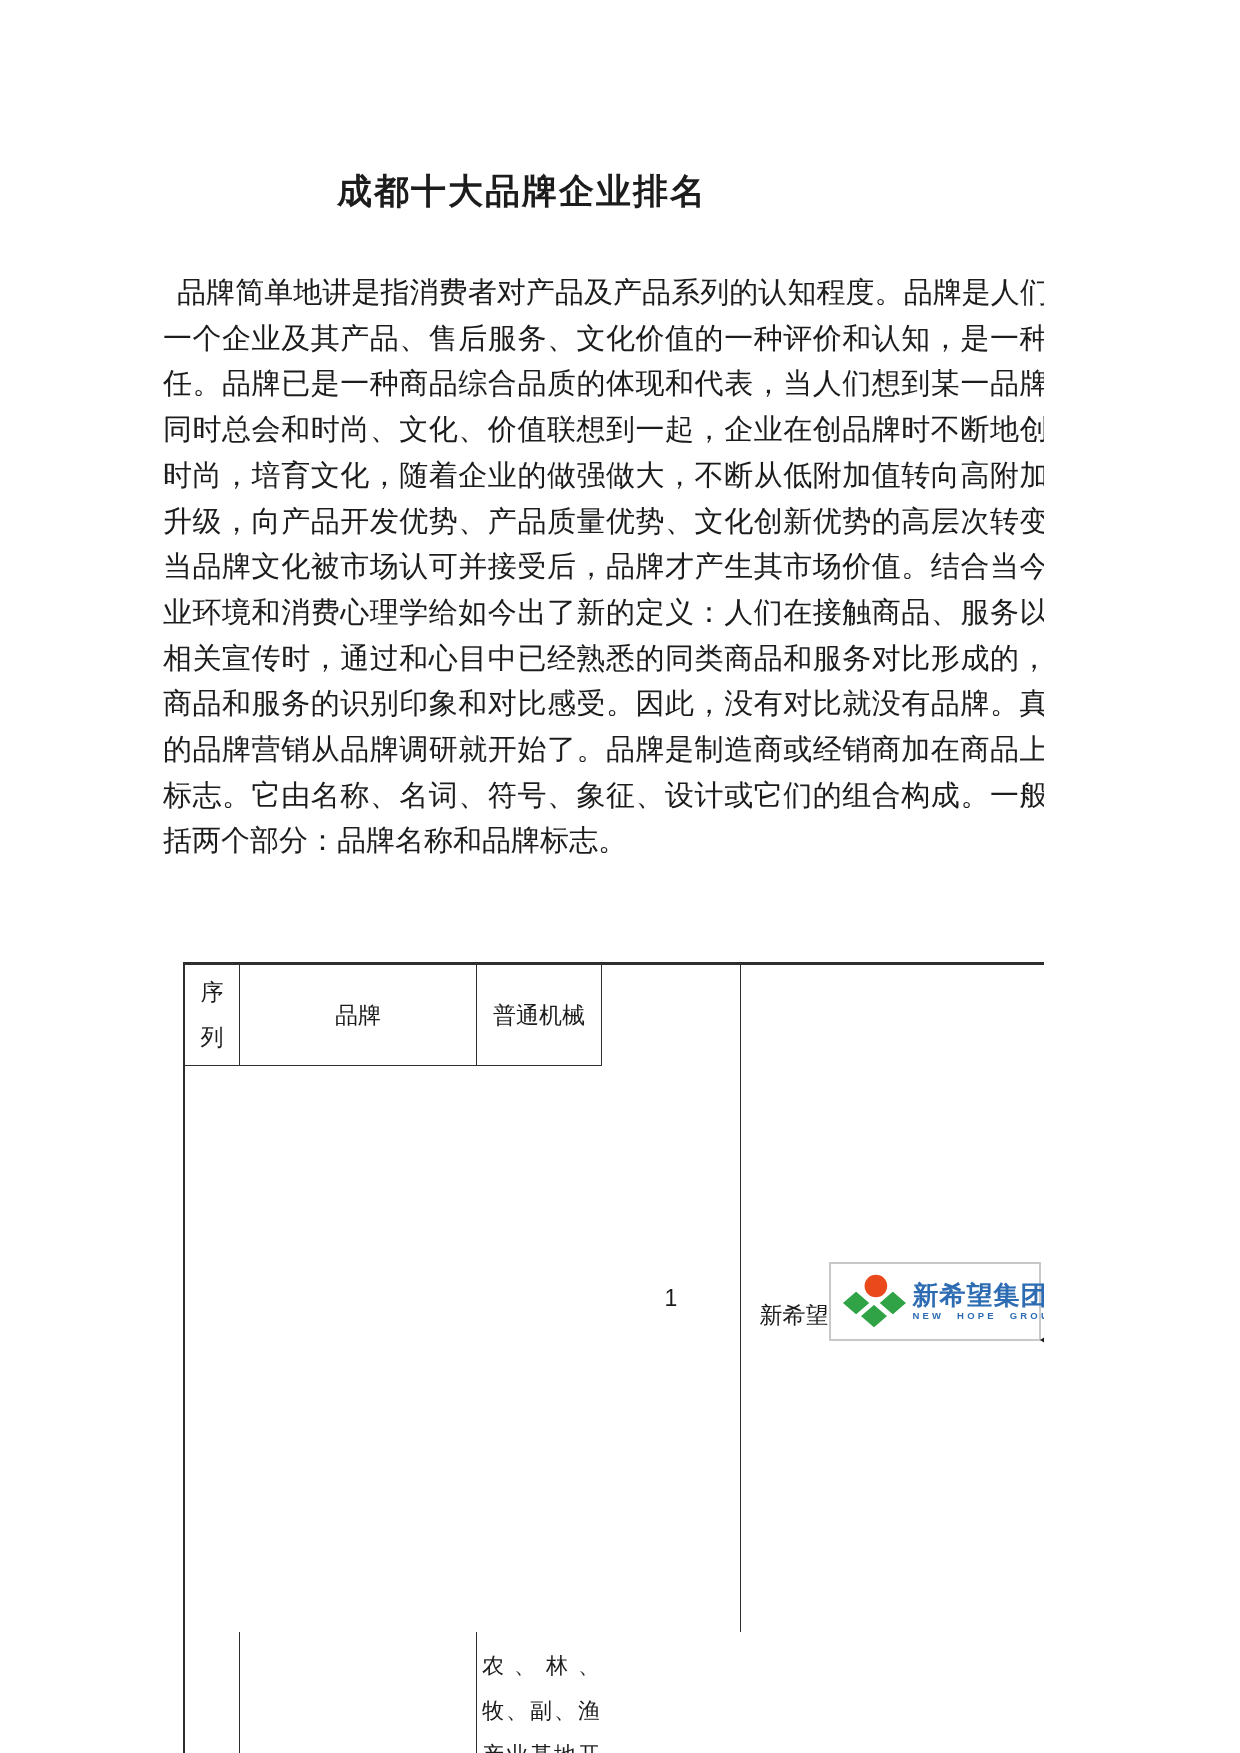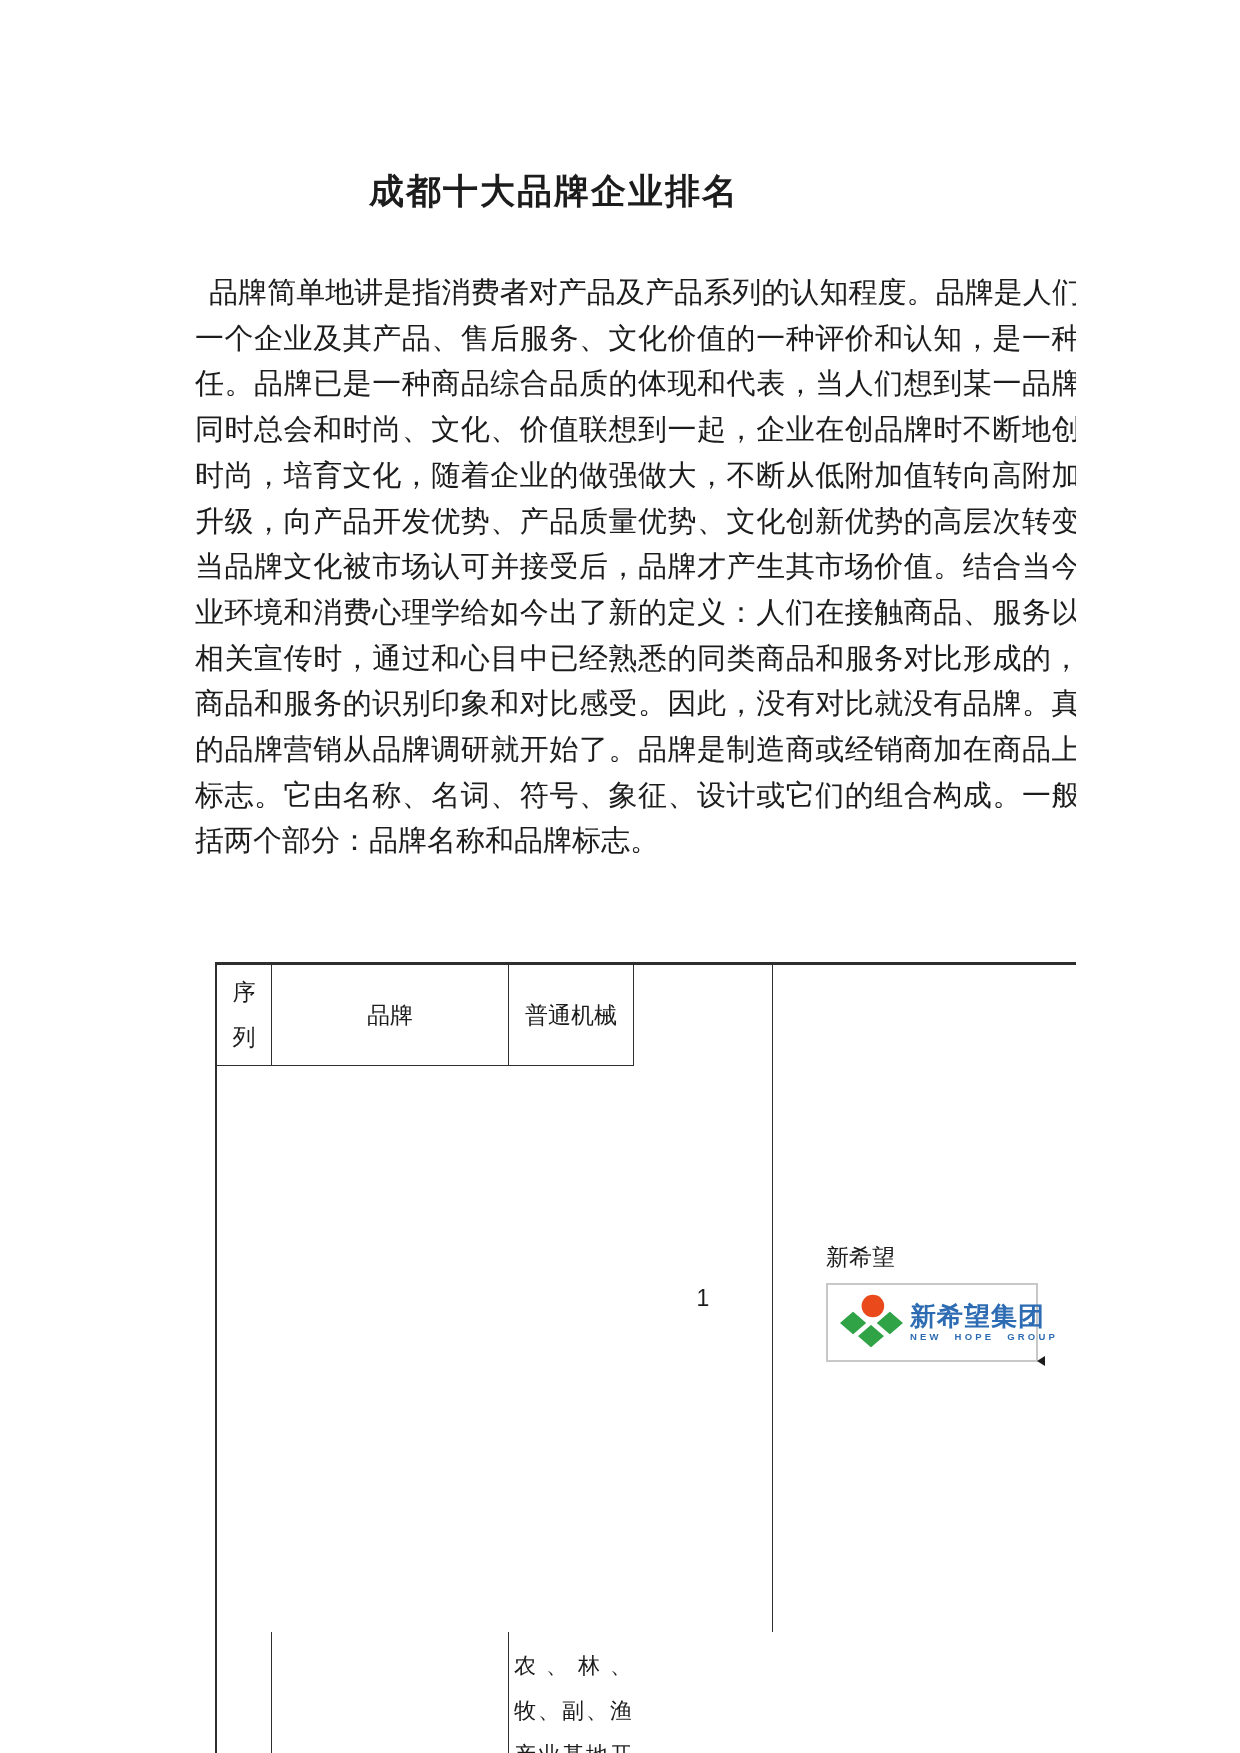--- a/index.html
+++ b/index.html
@@ -4,21 +4,20 @@
 <style>
   html, body { margin: 0; padding: 0; background: #ffffff; }
   .page {
     position: relative;
     width: 1044px;
     height: 1753px;
     background: #ffffff;
     overflow: hidden;
     font-family: "Liberation Serif", "DejaVu Serif", serif;
     color: #1c1c1c;
-    margin-left: 32px;
   }
   .title {
     margin: 168px 0 0 0;
     text-align: center;
     font-size: 35px;
     font-weight: bold;
     line-height: 48px;
     letter-spacing: 2px;
   }
   .intro {
@@ -49,21 +48,21 @@
     justify-content: center;
     text-align: center;
     overflow: hidden;
   }
   .cell.last { border-right: none; }
   .hrow { height: 101px; border-bottom: 1px solid #2e2e2e; }
   .drow { height: 667px; }
   .seq-head-label { display: inline-block; width: 1.1em; line-height: 45px; word-break: break-all; }
   .seq-value { font-family: "Liberation Sans", "DejaVu Sans", sans-serif; font-size: 23px; }
   .multiline { line-height: 45.5px; }
-  .brand-cell-inner { display: flex; flex-direction: column; align-items: flex-start; margin-top: 6px; }
+  .brand-cell-inner { display: flex; flex-direction: row; align-items: flex-end; margin-top: 6px; }
   .brand-name { margin-bottom: 10px; }
   .logo-box {
     position: relative;
     width: 212px;
     height: 79px;
     border: 2px solid #c8c8c8;
     background: #ffffff;
     box-sizing: border-box;
     display: flex;
     align-items: center;

